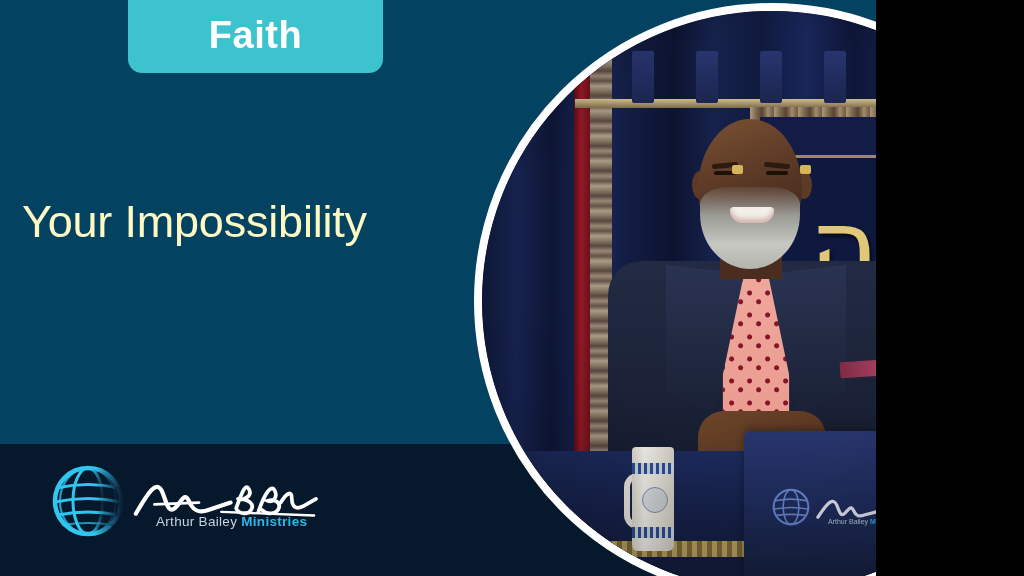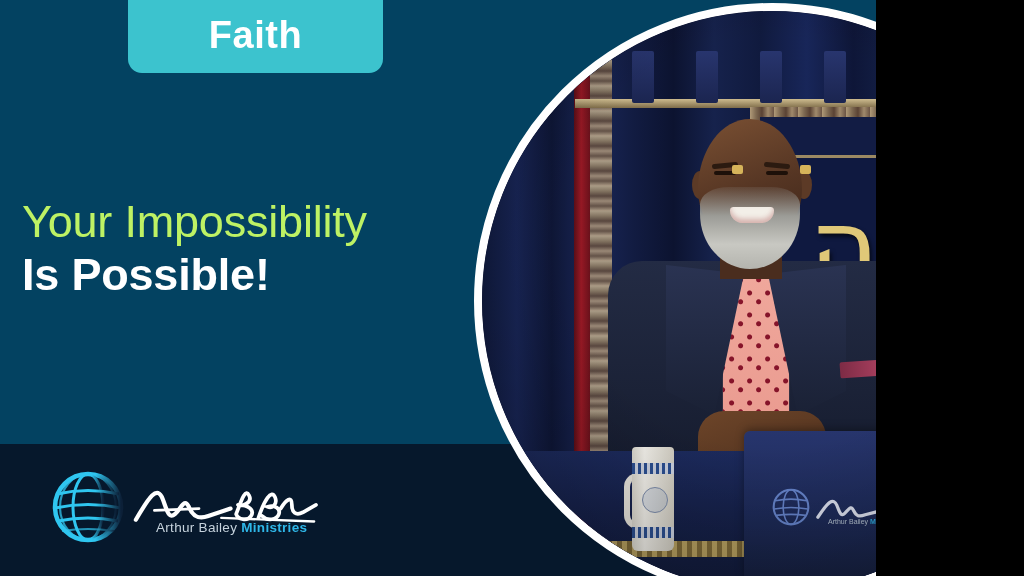--- a/index.html
+++ b/index.html
@@ -48,21 +48,21 @@
 
   
   .headline {
     position: absolute;
     left: 22px;
     top: 198px;
     width: 430px;
     z-index: 30;
   }
   .headline-line1 {
-    color: #bef264;
+    color: #fef9c3;
     font-size: 45px;
     font-weight: 300;
     line-height: 1.05;
     letter-spacing: -0.2px;
     white-space: nowrap;
   }
   .headline-line2 {
     color: #ffffff;
     font-size: 45px;
     font-weight: bold;
@@ -85,21 +85,21 @@
 
   
   .logo-lockup {
     position: absolute;
     left: 48px;
     top: 455px;
     width: 270px;
     height: 92px;
     z-index: 35;
     display: flex;
-    align-items: flex-end;
+    align-items: center;
   }
   .logo-globe {
     width: 80px;
     height: 80px;
     flex: 0 0 80px;
     position: relative;
   }
   .logo-wordmark {
     position: relative;
     margin-left: 4px;
@@ -599,21 +599,20 @@
   </div>
 
   <div class="footer-bar"></div>
 
   <div class="badge">
     <span class="badge-label">Faith</span>
   </div>
 
   <div class="headline">
     <div class="headline-line1">Your Impossibility</div>
-    <div class="headline-line2">Is Possible!</div>
   </div>
 
   <div class="logo-lockup">
     <div class="logo-globe">
       <svg viewBox="0 0 80 80" width="80" height="80" aria-hidden="true">
         <defs>
           <linearGradient id="gfade" x1="0" y1="0" x2="1" y2="0">
             <stop offset="0%" stop-color="#2fc6f0"></stop>
             <stop offset="62%" stop-color="#2fc6f0"></stop>
             <stop offset="100%" stop-color="#0c2038"></stop>

